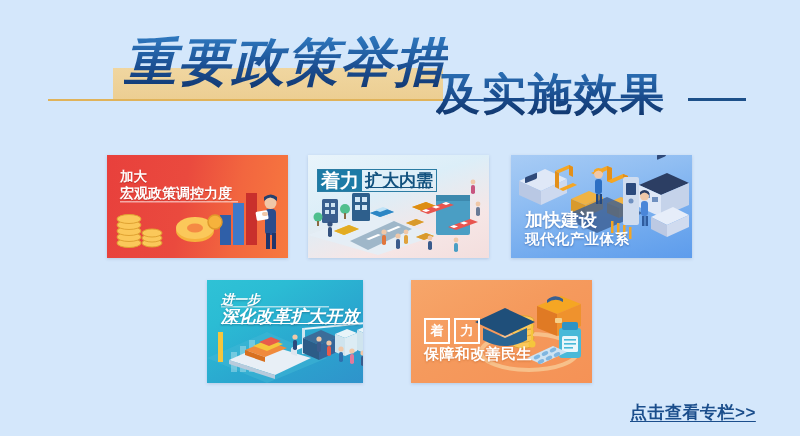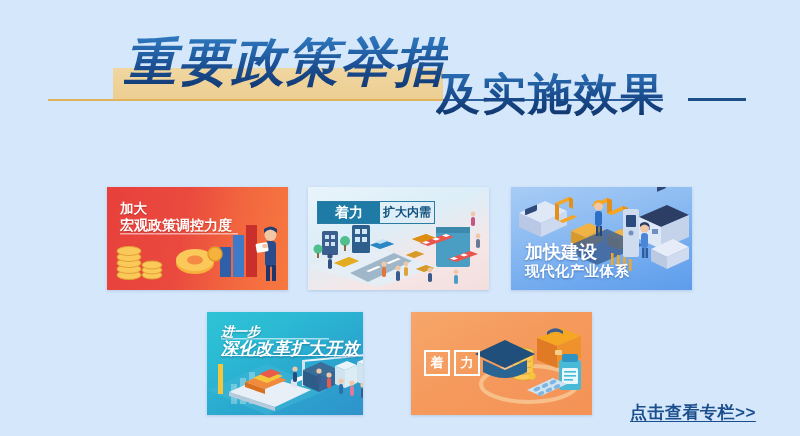--- a/index.html
+++ b/index.html
@@ -49,21 +49,20 @@
     background:linear-gradient(180deg,#2b6fb4 0%,#18498a 60%,#11386f 100%);
     -webkit-background-clip:text;background-clip:text;
     -webkit-text-fill-color:transparent;color:transparent;
     line-height:1;white-space:nowrap;
   }
 
   
   .card{
     position:absolute;overflow:hidden;
     box-shadow:0 1px 3px rgba(40,70,120,.18);
-    margin-top:32px;
   }
   .card-inner{position:absolute;inset:0;}
   .card-label{
     position:absolute;z-index:6;
     font-weight:bold;
     line-height:1.18;
     white-space:nowrap;
   }
 
   
@@ -75,24 +74,24 @@
 
   
   #card2{left:308px;top:155px;width:181px;height:103px;
     background:linear-gradient(160deg,#e9f4fb 0%,#dceef8 38%,#f6e6e6 72%,#f3dedd 100%);}
   #card2 .tagbox{
     position:absolute;left:9px;top:14px;z-index:6;
     display:flex;align-items:stretch;
     border:1.5px solid #2b7ca3;
     height:21px;
   }
-  #card2 .tag-a{background:#1d7ba6;color:#fff;font-size:14px;font-weight:bold;
-    padding:0 17px;display:flex;align-items:center;letter-spacing:0px;}
-  #card2 .tag-b{color:#12527f;font-size:12px;font-weight:bold;
-    padding:0 3px;display:flex;align-items:center;background:transparent;}
+  #card2 .tag-a{background:#1d7ba6;color:#fff;font-size:19px;font-weight:bold;
+    padding:0 3px;display:flex;align-items:center;letter-spacing:0px;}
+  #card2 .tag-b{color:#12527f;font-size:17px;font-weight:bold;
+    padding:0 3px;display:flex;align-items:center;background:transparent;text-decoration:underline;}
 
   
   #card3{left:511px;top:155px;width:181px;height:103px;
     background:linear-gradient(165deg,#a8ccf5 0%,#8fbdf2 35%,#6ea8ee 75%,#5d9cec 100%);}
   #card3 .card-label{left:14px;top:55px;color:#fff;font-size:13.5px;
     text-shadow:0 1px 2px rgba(30,70,140,.5);}
   #card3 .lbl-l1{font-size:18px;}
   #card3 .lbl-l2{font-size:14.5px;letter-spacing:.4px;}
 
   
@@ -440,17 +439,20 @@
           <ellipse cx="130" cy="81.5" rx="3.4" ry="2" transform="rotate(-24 130 81.5)"></ellipse>
           <ellipse cx="138" cy="78" rx="3.4" ry="2" transform="rotate(-24 138 78)"></ellipse>
           <ellipse cx="146" cy="74.5" rx="3.4" ry="2" transform="rotate(-24 146 74.5)"></ellipse>
         </g>
       </svg>
     </div>
     <div class="tagbox2">
       <span class="tagsq">着</span>
       <span class="tagsq">力</span>
     </div>
+    <div class="card-label">
+      <div class="lbl-l2">保障和改善民生</div>
+    </div>
   </div>
 
   <a class="footer-link" href="#">点击查看专栏&gt;&gt;</a>
 
 </div>
 
 </body></html>

